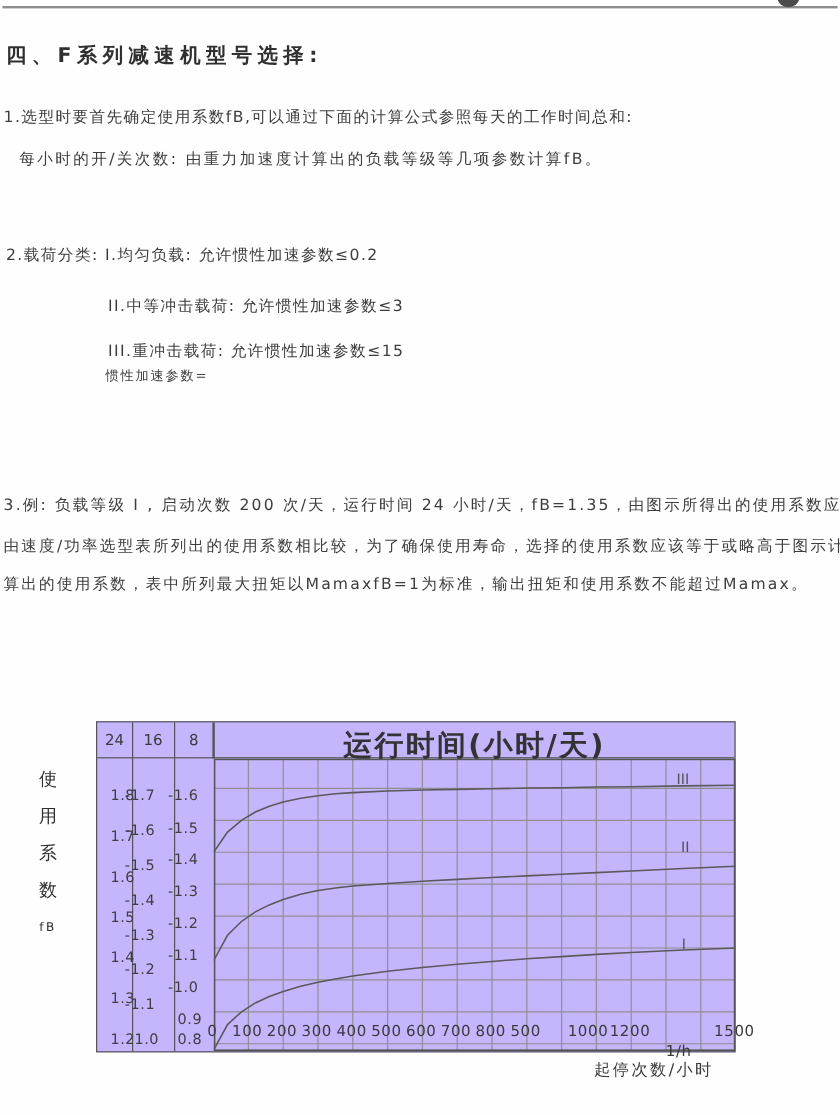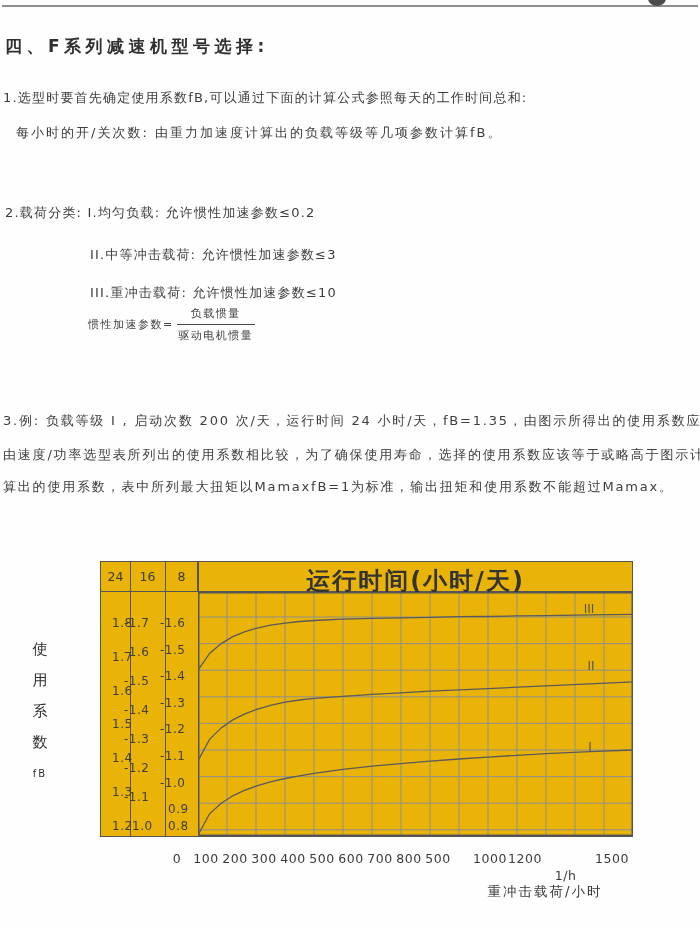--- a/index.html
+++ b/index.html
@@ -17,21 +17,21 @@
   #s2l3{left:90px;top:284px;}
   .formula{position:absolute;left:88px;top:306px;display:flex;align-items:center;
            font-size:11px;letter-spacing:1.5px;}
   .frac{display:inline-flex;flex-direction:column;text-align:center;margin-left:3px;}
   .frac .num{padding:0 14px 3px;border-bottom:1.5px solid #4a4a4a;}
   .frac .den{padding-top:3px;}
   #s3l1{left:3px;top:412px;letter-spacing:1.8px;}
   #s3l2{left:3px;top:446px;letter-spacing:1.8px;}
   #s3l3{left:3px;top:478px;letter-spacing:1.8px;}
 
-  .chart{position:absolute;left:80px;top:561px;width:531px;height:274px;border:1.5px solid #555;background:#eab308;margin-left:20px;}
+  .chart{position:absolute;left:80px;top:601px;width:531px;height:274px;border:1.5px solid #555;background:#c4b5fd;}
   .vsep{position:absolute;top:0;bottom:0;width:1.5px;background:#555;}
   .hline{position:absolute;left:0;right:0;top:28.5px;height:1.5px;background:#555;}
   .hour-cell{position:absolute;top:7px;text-align:center;font-size:12.5px;color:#3b3b3b;}
   .chart-title{position:absolute;left:97px;top:3px;width:435px;text-align:center;
                font-size:24px;font-weight:bold;letter-spacing:2px;color:#333;white-space:nowrap;}
   .plot-svg{position:absolute;left:97px;top:30px;}
   .scale-label{position:absolute;font-size:12px;letter-spacing:0.5px;color:#3f3f3f;white-space:nowrap;}
   .x-ticks{position:absolute;left:80px;top:851px;width:545px;height:16px;}
   .x-tick{position:absolute;transform:translateX(-50%);font-size:12.5px;letter-spacing:0.5px;
           color:#3b3b3b;white-space:nowrap;}
@@ -49,28 +49,24 @@
   <div class="top-rule"></div>
   <div class="corner-blob"></div>
 
   <h1 class="doc-title">四、F系列减速机型号选择:</h1>
 
   <div class="line" id="s1l1">1.选型时要首先确定使用系数fB,可以通过下面的计算公式参照每天的工作时间总和:</div>
   <div class="line" id="s1l2">每小时的开/关次数: 由重力加速度计算出的负载等级等几项参数计算fB。</div>
 
   <div class="line" id="s2l1">2.载荷分类: I.均匀负载: 允许惯性加速参数≤0.2</div>
   <div class="line" id="s2l2">II.中等冲击载荷: 允许惯性加速参数≤3</div>
-  <div class="line" id="s2l3">III.重冲击载荷: 允许惯性加速参数≤10</div>
+  <div class="line" id="s2l3">III.重冲击载荷: 允许惯性加速参数≤15</div>
 
   <div class="formula">
     <span>惯性加速参数=</span>
-    <span class="frac">
-      <span class="num">负载惯量</span>
-      <span class="den">驱动电机惯量</span>
-    </span>
   </div>
 
   <div class="line" id="s3l1">3.例: 负载等级 I ,  启动次数 200 次/天，运行时间 24 小时/天，fB=1.35，由图示所得出的使用系数应该与</div>
   <div class="line" id="s3l2">由速度/功率选型表所列出的使用系数相比较，为了确保使用寿命，选择的使用系数应该等于或略高于图示计</div>
   <div class="line" id="s3l3">算出的使用系数，表中所列最大扭矩以MamaxfB=1为标准，输出扭矩和使用系数不能超过Mamax。</div>
 
   <div class="y-axis-title" id="y-title">
       <div>使</div>
       <div>用</div>
       <div>系</div>
@@ -158,15 +154,15 @@
       <span class="x-tick" style="left: 242px;">500</span>
       <span class="x-tick" style="left: 271px;">600</span>
       <span class="x-tick" style="left: 300px;">700</span>
       <span class="x-tick" style="left: 329px;">800</span>
       <span class="x-tick" style="left: 358px;">500</span>
       <span class="x-tick" style="left: 410px;">1000</span>
       <span class="x-tick" style="left: 445px;">1200</span>
       <span class="x-tick" style="left: 485.6px; margin-top: 17px;">1/h</span>
       <span class="x-tick" style="left: 532px;">1500</span>
     </div>
-  <div class="x-axis-title">重冲击载荷/小时</div>
+  <div class="x-axis-title">起停次数/小时</div>
 
 </div>
 
 </body></html>

